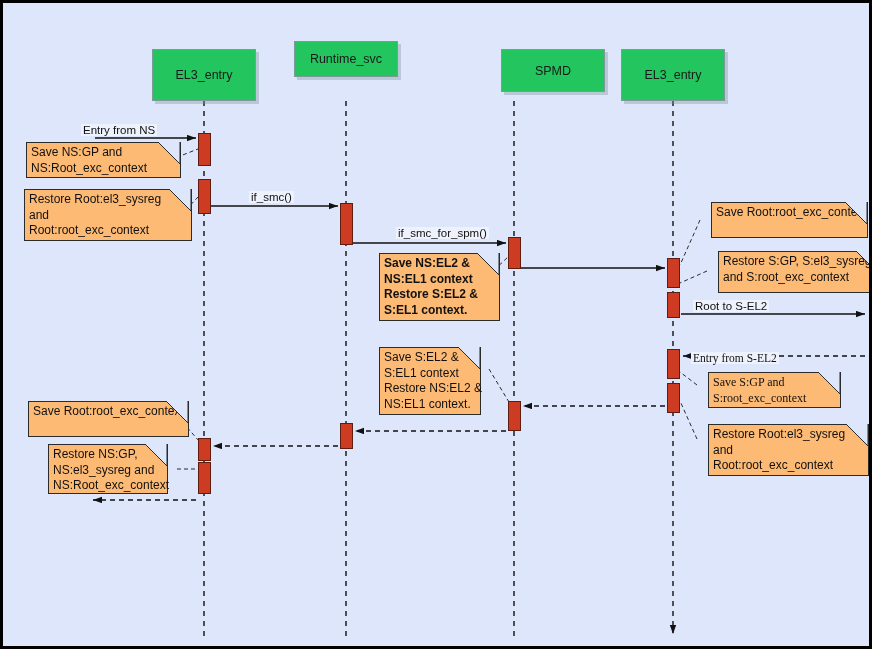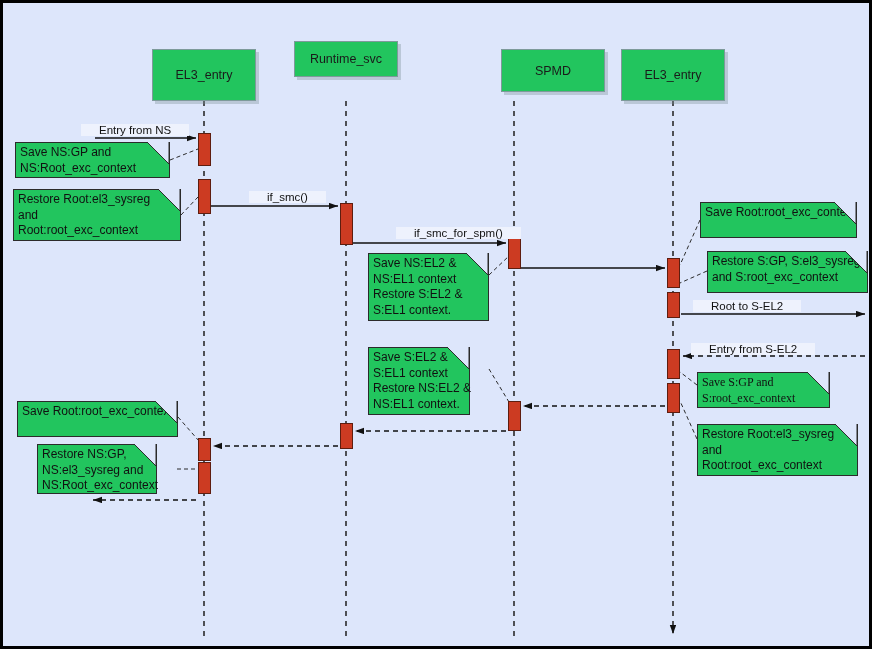--- a/index.html
+++ b/index.html
@@ -53,28 +53,29 @@
     display: flex;
     align-items: center;
     justify-content: center;
     font-size: 12.5px;
     color: #1a1a1a;
     box-sizing: border-box;
   }
   
   .note {
     position: absolute;
-    background: #22c55e;
+    background: #fdba74;
     border: 1px solid #2b2b2b;
     box-sizing: border-box;
     font-size: 12px;
     color: #111111;
     line-height: 15.5px;
     padding: 2px 4px 0 4px;
     white-space: pre;
+    margin-left: 11px;
   }
   .note .fold {
     position: absolute;
     right: -1px;
     top: -1px;
     width: 0;
     height: 0;
   }
   
   .act {
@@ -82,21 +83,21 @@
     background: #cc3b22;
     border: 1px solid #5e1d0f;
     box-sizing: border-box;
   }
   
   .msg-label {
     position: absolute;
     font-size: 11.5px;
     color: #111111;
     background: #eef2fd;
-    padding: 0 18px;
+    padding: 0 2px;
     white-space: nowrap;
   }
 </style>
 </head>
 <body>
 
 <div id="canvas">
 
 
   <svg class="layer" viewBox="0 0 872 649">
@@ -193,21 +194,21 @@
             <path d="M0,0 L22,22" stroke="#2b2b2b" stroke-width="1" fill="none"></path>
             <path d="M22,0 L22,22" stroke="#2b2b2b" stroke-width="1" fill="none"></path>
           </svg></span></div>
       <div class="note" style="left: 10px; top: 186px; width: 168px; height: 52px;"><span>Restore Root:el3_sysreg
 and
 Root:root_exc_context</span><span class="fold"><svg width="23" height="23" style="position:absolute;right:0;top:0;overflow:visible">
             <path d="M0,0 L22,22 L22,0 Z" fill="#dde6fb" stroke="none"></path>
             <path d="M0,0 L22,22" stroke="#2b2b2b" stroke-width="1" fill="none"></path>
             <path d="M22,0 L22,22" stroke="#2b2b2b" stroke-width="1" fill="none"></path>
           </svg></span></div>
-      <div class="note" style="left: 365px; top: 250px; width: 121px; height: 68px;"><span>Save NS:EL2 &amp;
+      <div class="note" style="left: 365px; top: 250px; width: 121px; height: 68px; font-weight: bold;"><span>Save NS:EL2 &amp;
 NS:EL1 context
 Restore S:EL2 &amp;
 S:EL1 context.</span><span class="fold"><svg width="23" height="23" style="position:absolute;right:0;top:0;overflow:visible">
             <path d="M0,0 L22,22 L22,0 Z" fill="#dde6fb" stroke="none"></path>
             <path d="M0,0 L22,22" stroke="#2b2b2b" stroke-width="1" fill="none"></path>
             <path d="M22,0 L22,22" stroke="#2b2b2b" stroke-width="1" fill="none"></path>
           </svg></span></div>
       <div class="note" style="left: 697px; top: 199px; width: 157px; height: 36px;"><span>Save Root:root_exc_context</span><span class="fold"><svg width="23" height="23" style="position:absolute;right:0;top:0;overflow:visible">
             <path d="M0,0 L22,22 L22,0 Z" fill="#dde6fb" stroke="none"></path>
             <path d="M0,0 L22,22" stroke="#2b2b2b" stroke-width="1" fill="none"></path>
@@ -252,16 +253,16 @@
             <path d="M0,0 L22,22" stroke="#2b2b2b" stroke-width="1" fill="none"></path>
             <path d="M22,0 L22,22" stroke="#2b2b2b" stroke-width="1" fill="none"></path>
           </svg></span></div>
     </div>
 
   <div id="labels-layer">
       <div class="msg-label" style="left: 78px; top: 121px;">Entry from NS</div>
       <div class="msg-label" style="left: 246px; top: 188px;">if_smc()</div>
       <div class="msg-label" style="left: 393px; top: 224px;">if_smc_for_spm()</div>
       <div class="msg-label" style="left: 690px; top: 297px;">Root to S-EL2</div>
-      <div class="msg-label" style="left: 688px; top: 340px;">Entry from S-EL2</div>
+      <div class="msg-label" style="left: 688px; top: 349px; font-family: Liberation Serif, serif;">Entry from S-EL2</div>
     </div>
 
 </div>
 
 </body></html>

